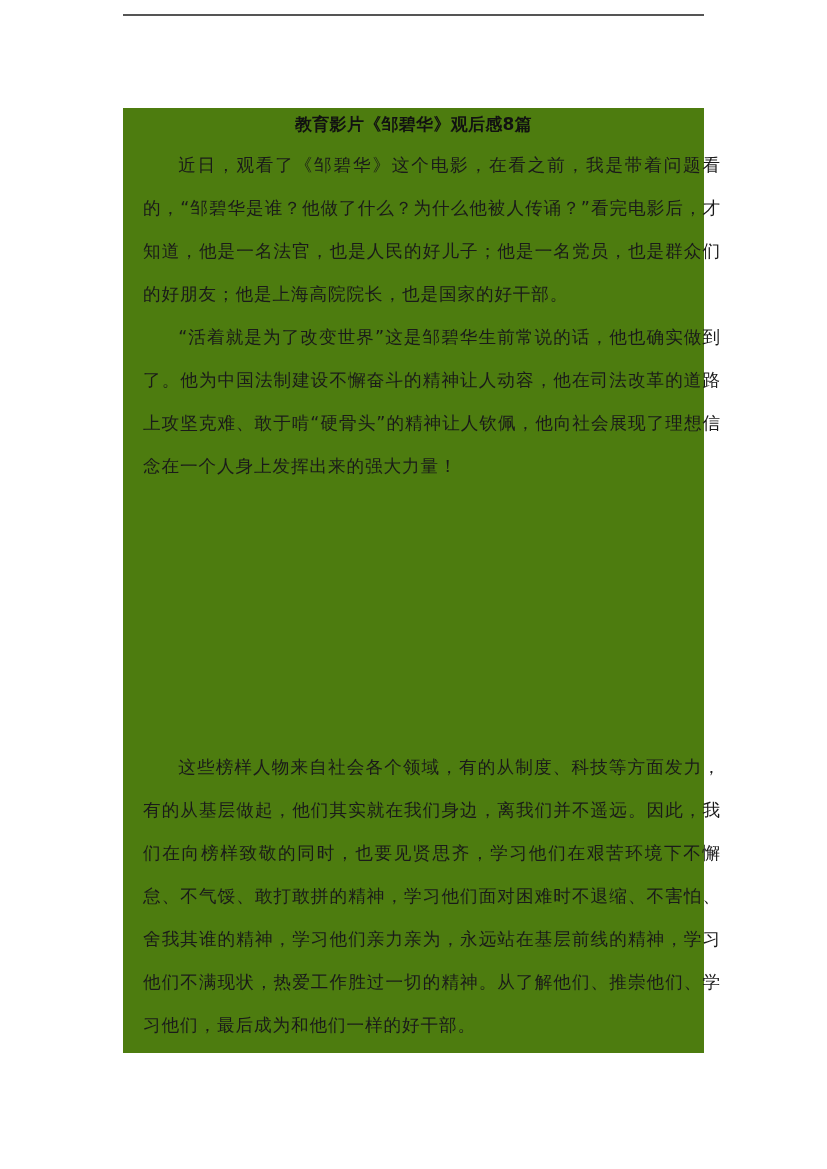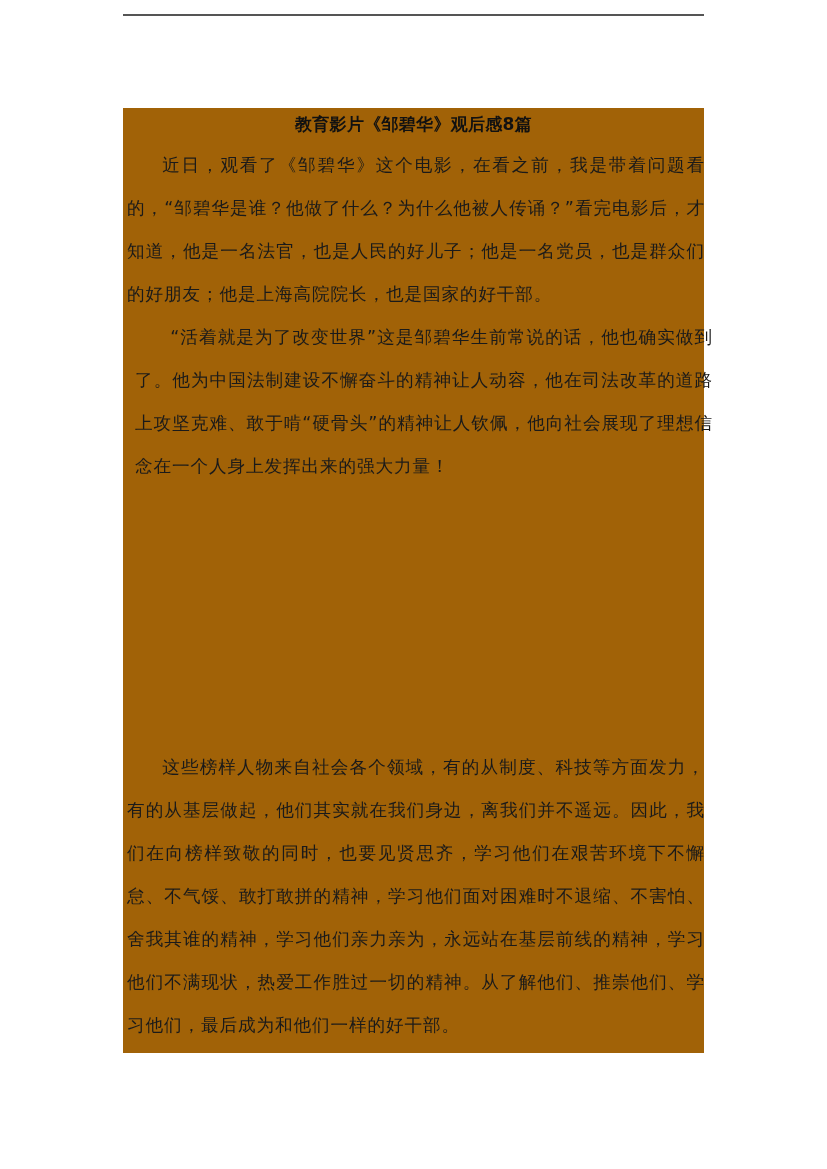--- a/index.html
+++ b/index.html
@@ -22,48 +22,48 @@
       width: 581px;
       height: 0;
       border-top: 2px solid #555555;
     }
     .content {
       position: absolute;
       left: 123px;
       top: 108px;
       width: 581px;
       height: 945px;
-      background: #a16207;
+      background: #4d7c0f;
     }
     .title {
       position: absolute;
       left: 0;
       top: 3px;
       width: 581px;
       text-align: center;
       font-size: 17px;
       font-weight: bold;
       line-height: 26px;
       letter-spacing: 0.3px;
       color: #111111;
     }
     .para {
       position: absolute;
-      left: 4px;
+      left: 20px;
       width: 578px;
       margin: 0;
       font-size: 17.6px;
       line-height: 43px;
       letter-spacing: 0.9px;
       text-align: justify;
       text-align-last: left;
     }
     .para.indent { text-indent: 2em; }
     #p1 { top: 36px; }
-    #p2 { top: 208px; margin-left: 8px; }
+    #p2 { top: 208px; }
     #p3 { top: 380px; }
     #p4 { top: 638px; }
   </style>
 </head>
 <body>
 
 <div class="top-rule"></div>
 
 <div class="content">
   <div class="title">教育影片《邹碧华》观后感8篇</div>

